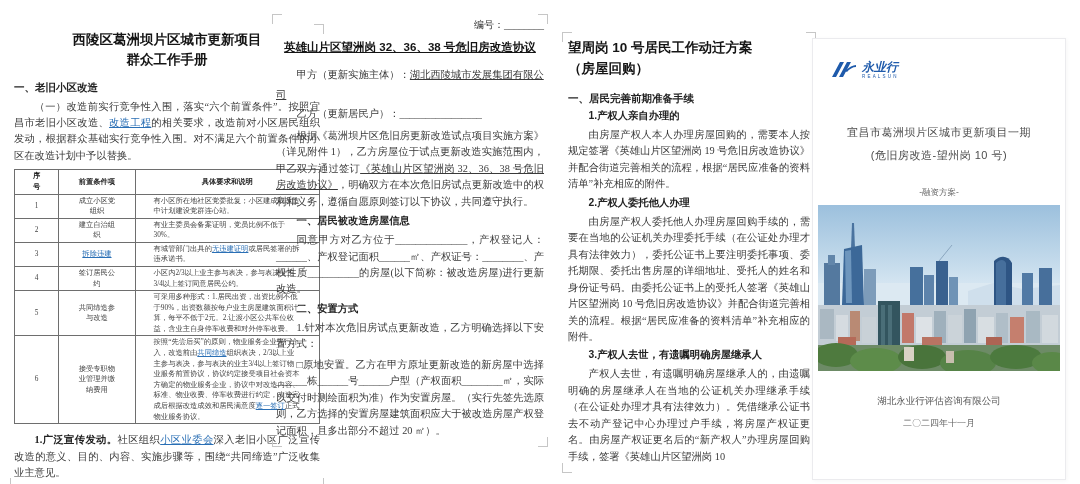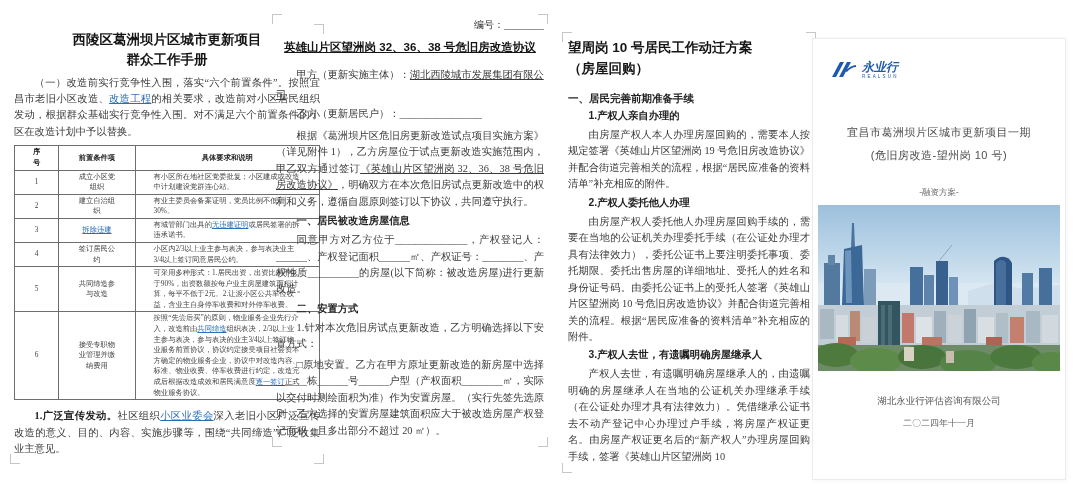--- a/index.html
+++ b/index.html
@@ -78,20 +78,21 @@
   <div class="page p1">
     <div class="mark tr" style="right:-4px; top:-6px;"></div>
     <div class="mark bl" style="left:-4px; bottom:-6px;"></div>
     <div class="mark br" style="right:-4px; bottom:-6px;"></div>
 
     <div class="doc-title">
       <div>西陵区葛洲坝片区城市更新项目</div>
       <div>群众工作手册</div>
     </div>
 
+    <div class="sec-head">一、老旧小区改造</div>
 
     <div class="body-p indent"><span>（一）改造前实行竞争性入围，落实“六个前置条件”。按照宜昌市老旧小区改造、</span><span class="lnk">改造工程</span><span>的相关要求，改造前对小区居民组织发动，根据群众基础实行竞争性入围。对不满足六个前置条件的小区在改造计划中予以替换。</span></div>
 
     <table class="t">
       <thead>
         <tr>
           <th style="width:10%">序号</th>
           <th style="width:25%">前置条件项</th>
           <th>具体要求和说明</th>
         </tr>

